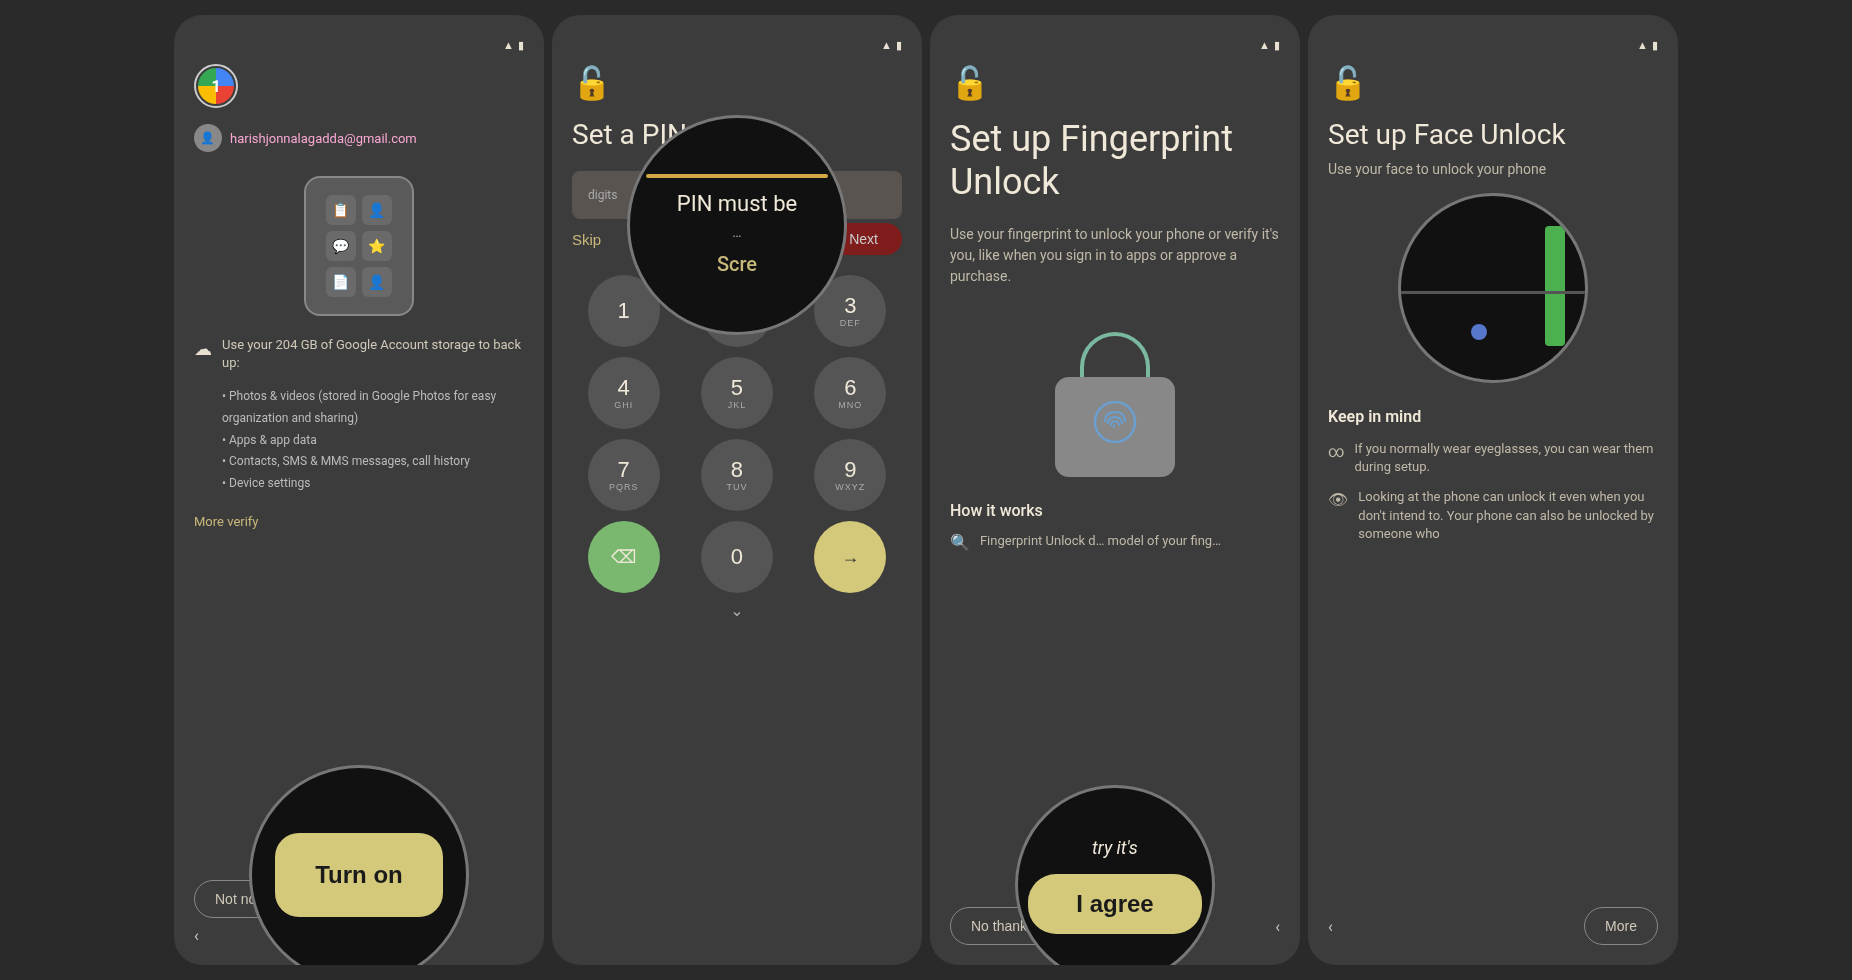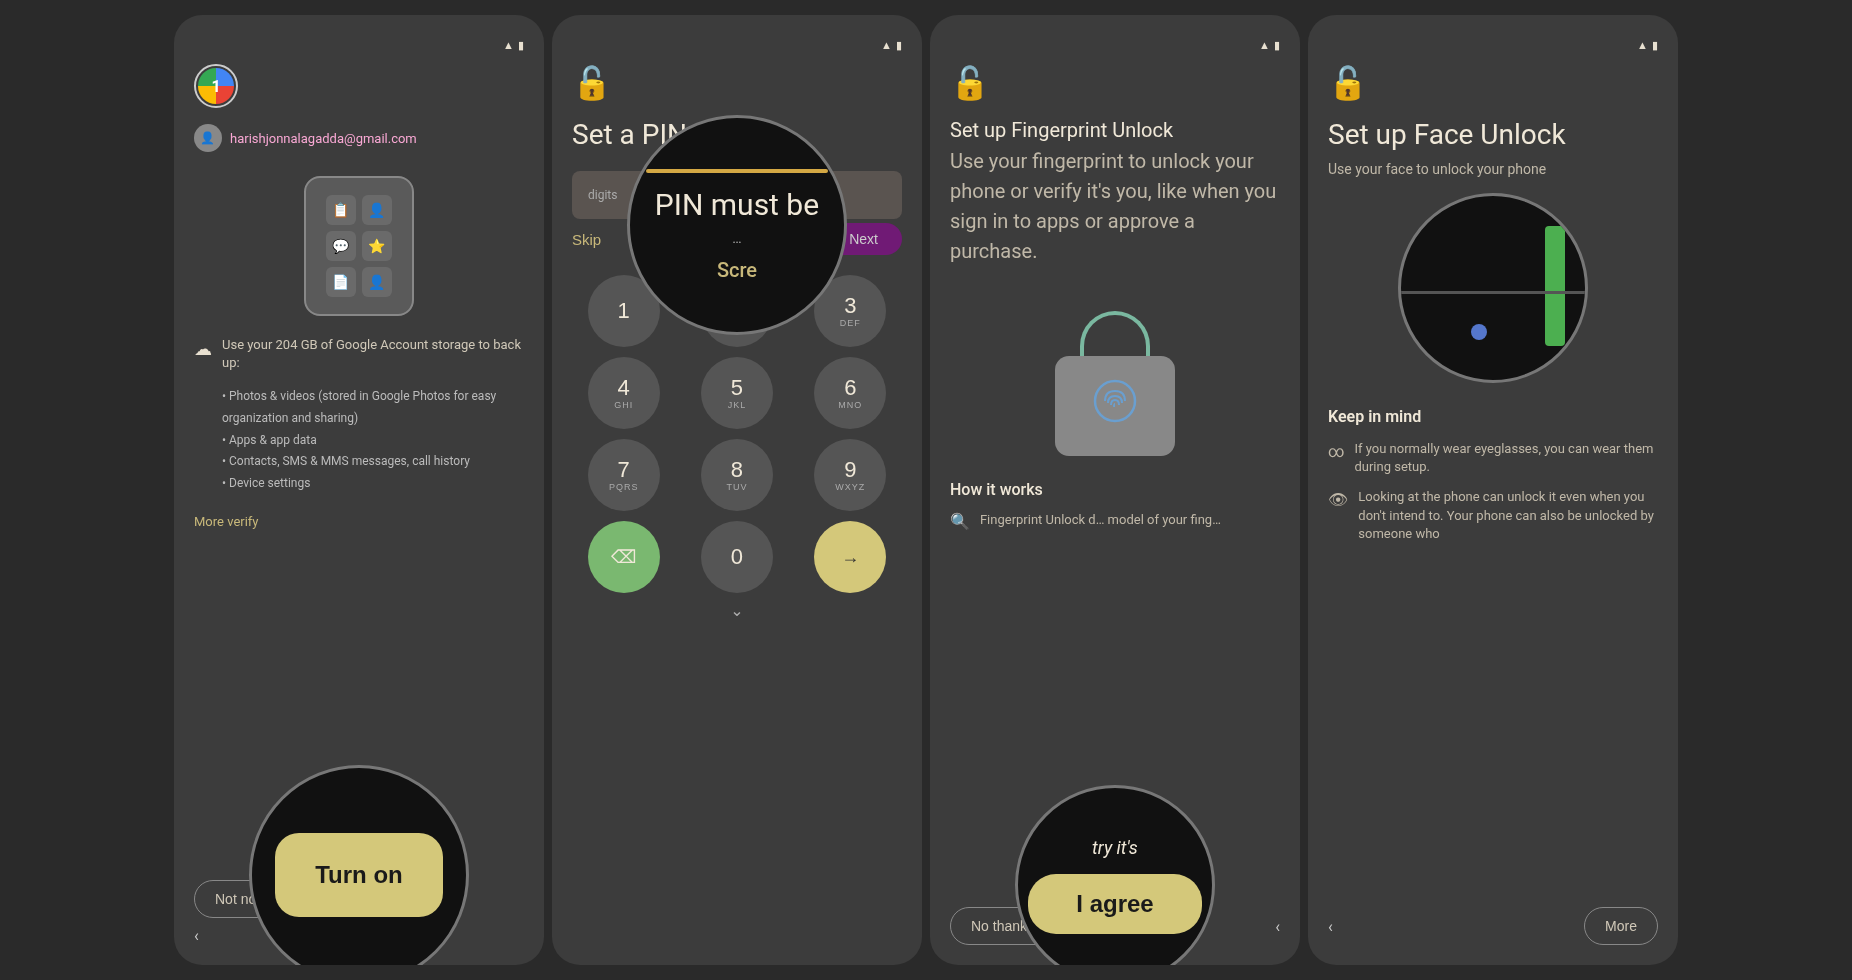--- a/index.html
+++ b/index.html
@@ -246,21 +246,21 @@
     .zoom-pin-content {
       display: flex;
       flex-direction: column;
       align-items: center;
       justify-content: center;
       width: 100%;
       height: 100%;
       padding: 16px;
     }
     .zoom-pin-text {
-      font-size: 30px;
+      font-size: 22px;
       color: #f0e8d8;
       font-weight: 400;
       text-align: center;
       line-height: 1.3;
     }
     .zoom-pin-subtext {
       font-size: 20px;
       color: #c8b87a;
       font-weight: 500;
       margin-top: 12px;
@@ -272,21 +272,21 @@
       margin-bottom: 16px;
     }
     .btn-skip {
       background: transparent;
       border: none;
       color: #c8b87a;
       font-size: 15px;
       cursor: pointer;
     }
     .btn-next {
-      background: #701a75;
+      background: #7f1d1d;
       border: none;
       color: #ccc;
       border-radius: 20px;
       padding: 8px 24px;
       font-size: 14px;
       cursor: pointer;
     }
     .numpad {
       display: grid;
       grid-template-columns: repeat(3, 1fr);
@@ -327,28 +327,28 @@
     }
     .s2-chevron {
       text-align: center;
       color: #aaa;
       font-size: 16px;
       margin-top: 8px;
     }
 
     
     .s3-title {
-      font-size: 20px;
+      font-size: 36px;
       font-weight: 400;
       color: #f0e8d8;
       line-height: 1.2;
-      margin-bottom: 4px;
+      margin-bottom: 20px;
     }
     .s3-desc {
-      font-size: 20px;
+      font-size: 14px;
       color: #c0b8a8;
       line-height: 1.5;
       margin-bottom: 30px;
     }
     .s3-fingerprint-area {
       display: flex;
       align-items: center;
       justify-content: center;
       margin: 10px 0 24px 0;
     }

